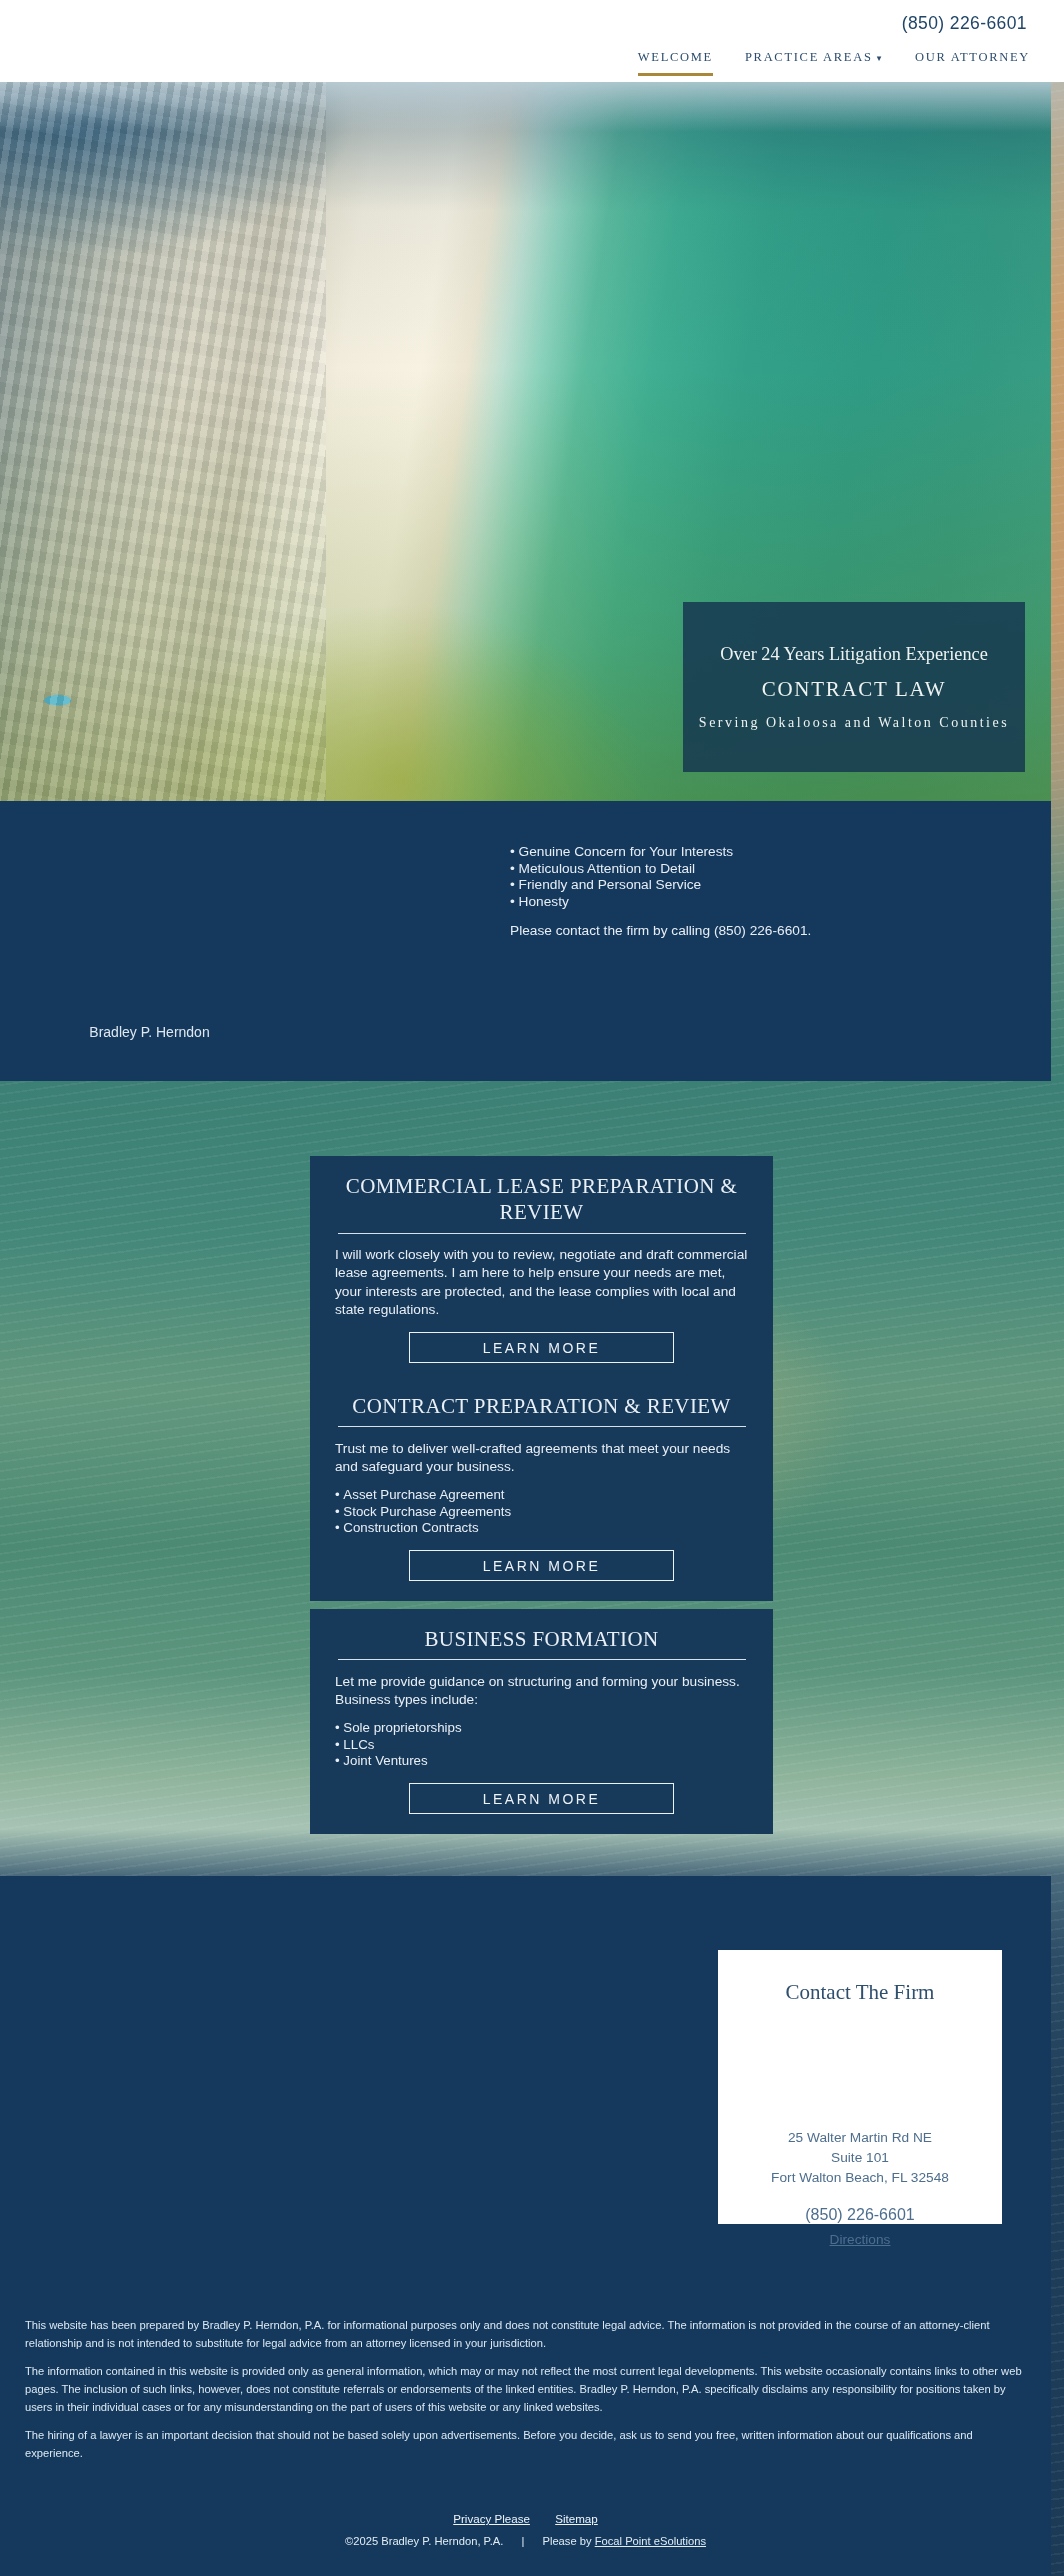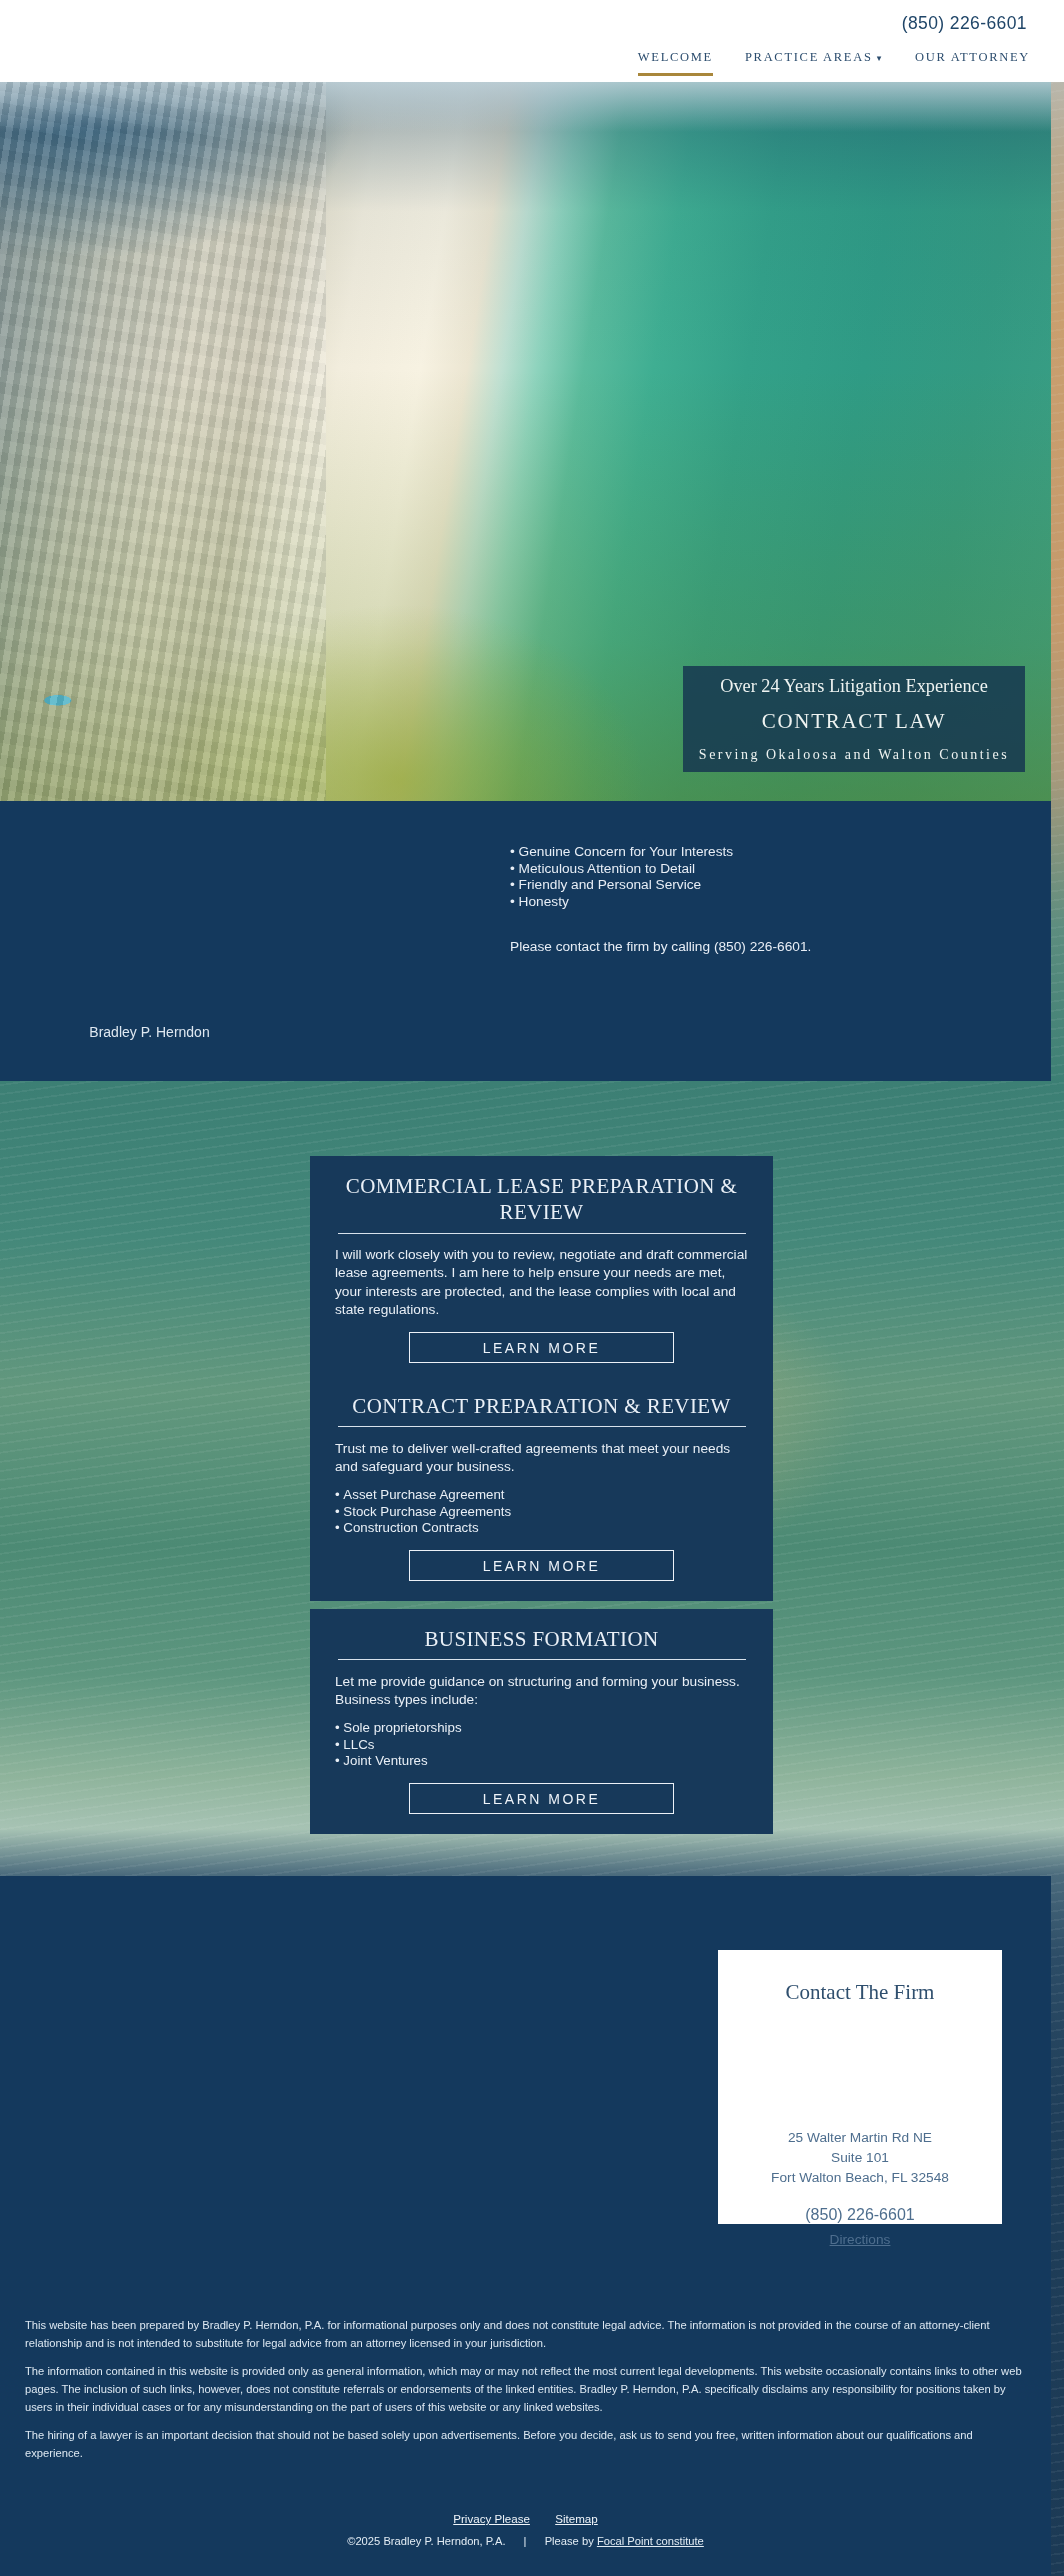--- a/index.html
+++ b/index.html
@@ -39,37 +39,37 @@
         #7b8c8e 0%, #93a097 6%, #b9bcab 12%, #d6d2bd 20%, #cfcab4 26%, #e9e4d2 30%,
         #f2eddd 33%, #f7f2e2 40%, #ece6d2 44%,
         #bfe0d2 47%, #8ed3bd 50%, #5bbc9e 54%, #3fae92 60%,
         #33a189 68%, #2f9b85 78%, #339a82 88%, #3b9f85 100%);
   }
   .hero::before { content: ""; position: absolute; left: 0; top: 0; width: 31%; height: 100%; opacity: 0.5;
     background:
       repeating-linear-gradient(99deg, rgba(255,255,255,0.30) 0 6.7px, rgba(73,84,88,0.24) 6.7px 13.3px),
       repeating-linear-gradient(9deg, rgba(255,255,255,0.10) 0 11.6px, rgba(90,100,105,0.12) 11.6px 23px);
   }
-  .hero-overlay { position: absolute; right: 26px; bottom: 29px; width: 342px; height: 106px;
+  .hero-overlay { position: absolute; right: 26px; bottom: 29px; width: 342px; height: 170px;
     background: rgba(21,54,80,0.84); color: #eef3f1; text-align: center;
     font-family: "Liberation Serif", serif; display: flex; flex-direction: column; justify-content: center; gap: 12.5px; }
   .hero-line1 { font-size: 18.3px; }
   .hero-line2 { font-size: 21px; letter-spacing: 1.7px; }
   .hero-line3 { font-size: 14px; letter-spacing: 2.5px; }
 
   
   .about { position: absolute; top: 801px; left: 0; width: 1051px; height: 280px; background: #14395d; z-index: 2; }
   .about-caption { position: absolute; left: 83px; top: 223px; width: 133px; text-align: center;
     font-size: 14px; color: #dfe8f1; }
   .about-text { position: absolute; left: 510px; top: 43px; width: 467px; color: #e8eef6; font-size: 13.7px; line-height: 1.35; }
   .about-intro { margin-bottom: 33px; }
   .about-bullets { list-style: none; }
   .about-bullets li { line-height: 16.6px; }
   .about-bullets li::before { content: "\2022\00a0"; }
-  .about-cta { margin-top: 28px; }
+  .about-cta { margin-top: 12px; }
 
   
   .services { position: absolute; top: 1081px; left: 12px; width: 1051px; height: 795px; z-index: 2; }
   .card { position: absolute; left: 298px; width: 463px; background: #17395a; color: #e9eff6; padding: 16.6px 25px 18.3px; }
   .card1 { top: 75px;  min-height: 198px; }
   .card2 { top: 295px; min-height: 210px; }
   .card3 { top: 528px; min-height: 210px; }
   .card-title { font-family: "Liberation Serif", serif; font-size: 21px; font-weight: normal; text-align: center;
     line-height: 1.25; letter-spacing: 0.4px; color: #eaf0f7; }
   .card-divider { width: 408px; max-width: 100%; height: 0; border-bottom: 0.8px solid #d8e2ec; margin: 7.5px auto 12.5px; }
@@ -186,17 +186,17 @@
 
     <div class="footer-links">
       <a>Privacy Please</a>
       <a>Sitemap</a>
     </div>
 
     <div class="copyright">
       <span>©2025 Bradley P. Herndon, P.A.</span>
       <span class="sep">|</span>
       <span>Please by</span>
-      <a>Focal Point constitute</a>
+      <a>Focal Point eSolutions</a>
     </div>
   </footer>
 </div>
 
 
 </body></html>

